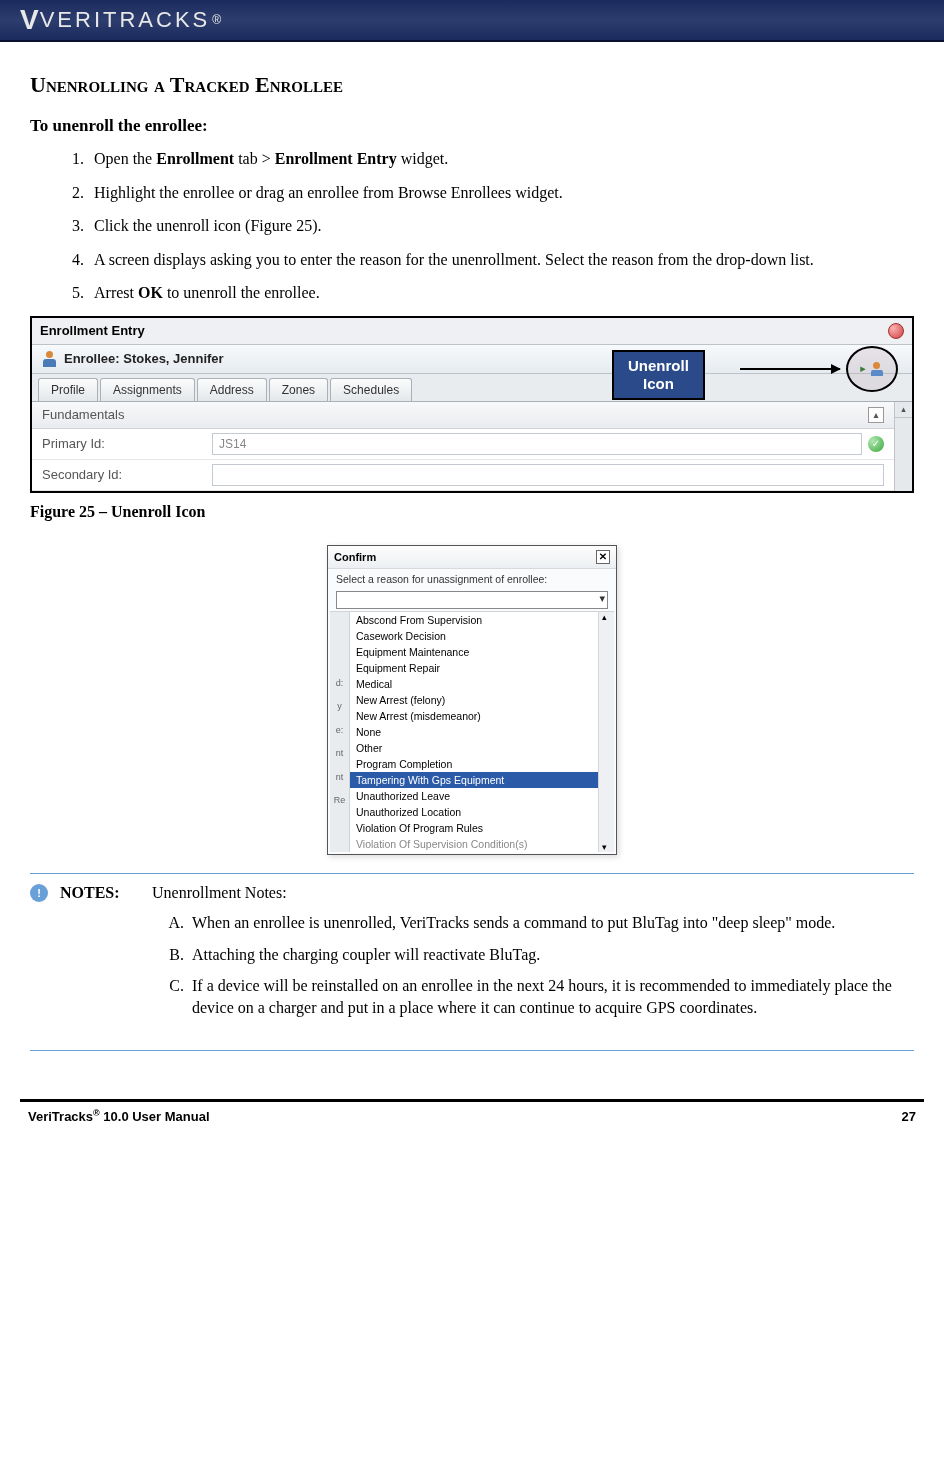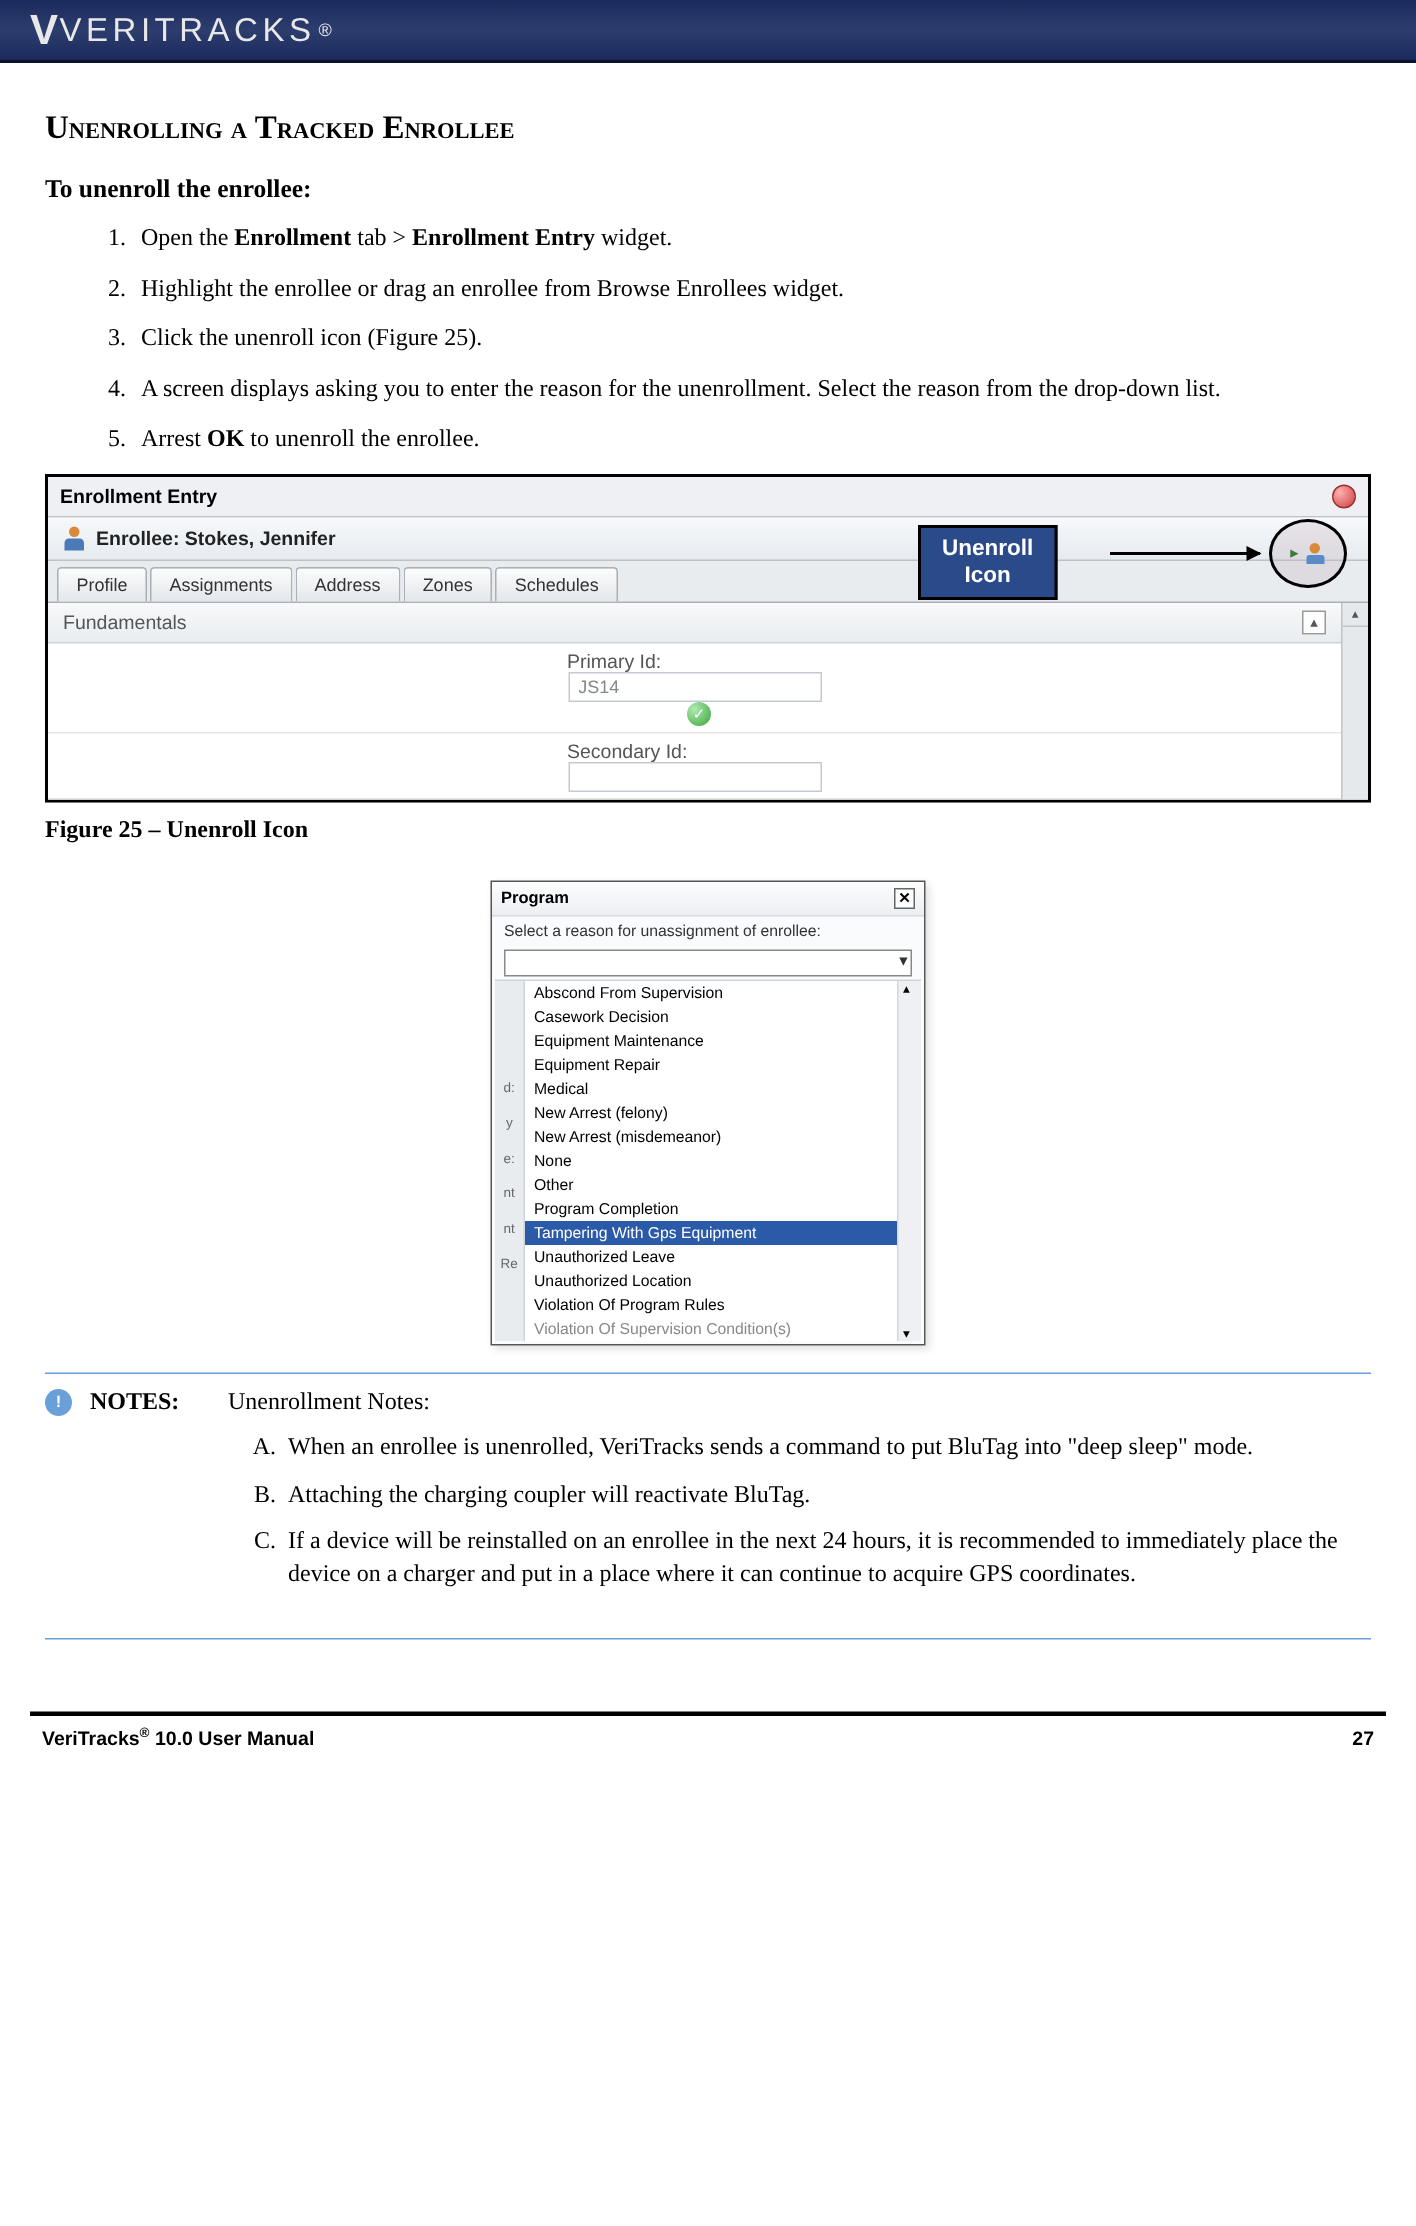--- a/index.html
+++ b/index.html
@@ -123,21 +123,20 @@
     width: 16px; height: 16px; border: 1px solid #999;
     background: #fdfdfd; display: flex;
     align-items: center; justify-content: center;
     font-size: 10px;
   }
   .f25-field-row {
     display: flex;
     align-items: center;
     padding: 4px 10px;
     border-bottom: 1px solid #e4e6e8;
-    flex-direction: column;
   }
   .f25-label { width: 170px; color: #555; }
   .f25-input {
     flex: 1;
     border: 1px solid #c5cad0;
     background: #fff;
     height: 22px;
     padding: 2px 6px;
     color: #888;
     font-family: inherit;
@@ -330,21 +329,21 @@
         <span class="mini-arrow">▸</span>
         <span class="mini-person"></span>
       </span>
     </div>
   </div>
   <div class="caption">Figure 25 – Unenroll Icon</div>
 
   <div class="fig26-wrap">
     <div class="fig26">
       <div class="f26-title">
-        <span>Program</span>
+        <span>Confirm</span>
         <span class="f26-close">✕</span>
       </div>
       <div class="f26-prompt">Select a reason for unassignment of enrollee:</div>
       <div class="f26-select"></div>
       <div class="f26-listwrap">
         <div class="f26-leftstub">
           <div>d:</div>
           <div>y</div>
           <div>e:</div>
           <div>nt</div>

